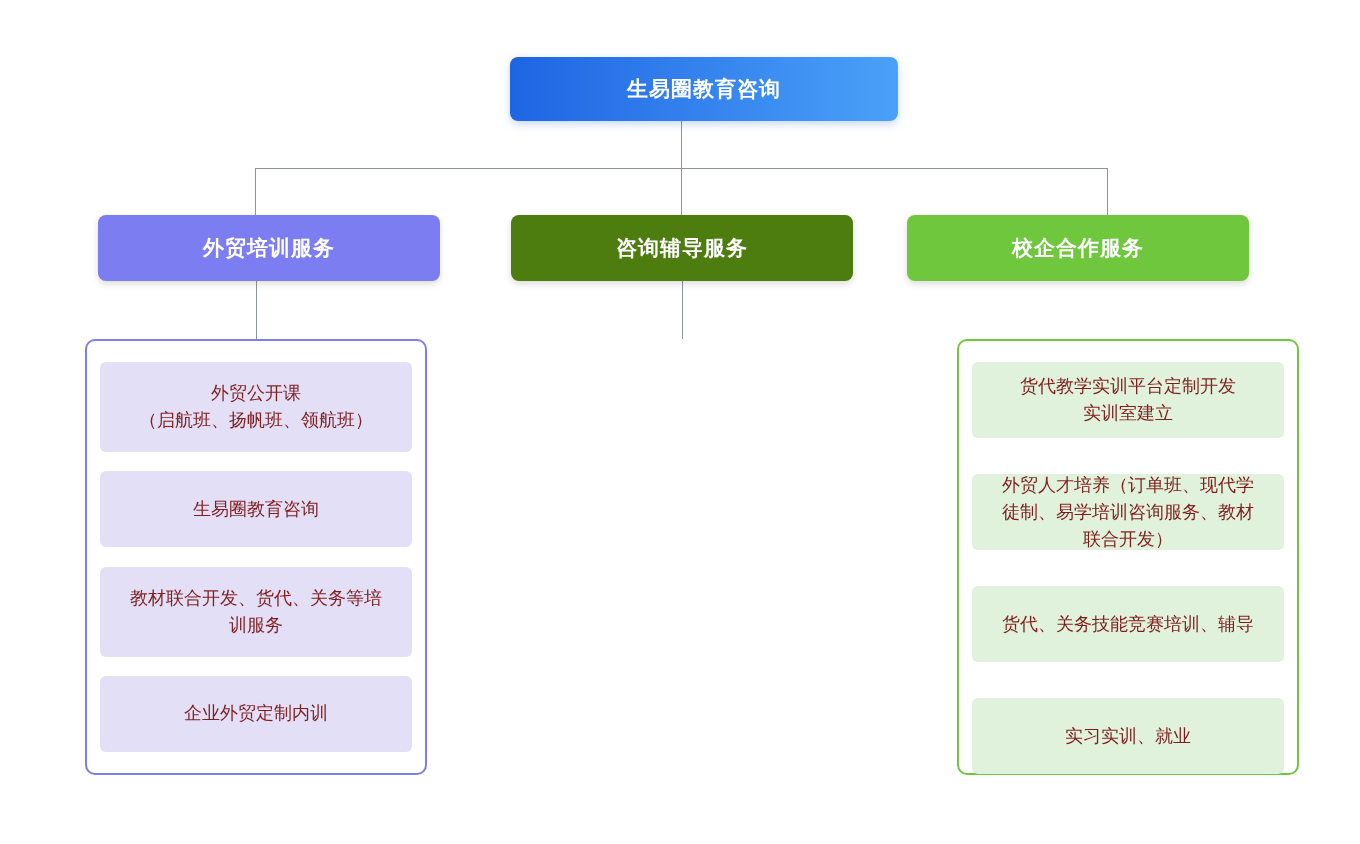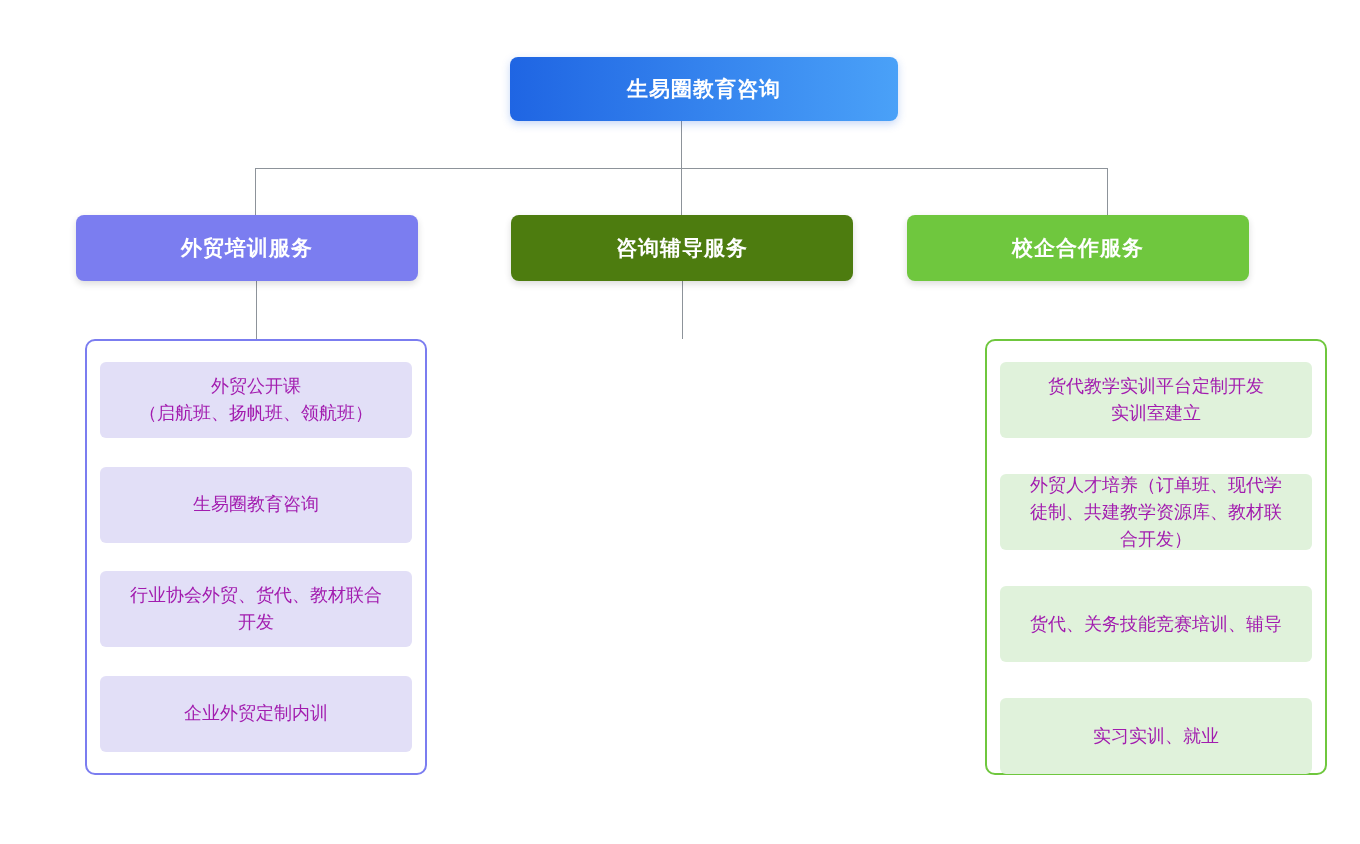--- a/index.html
+++ b/index.html
@@ -43,50 +43,50 @@
   .branch-header {
     position: absolute;
     top: 215px;
     width: 342px; height: 66px;
     border-radius: 8px;
     display: flex; align-items: center; justify-content: center;
     color: #ffffff; font-size: 21px; font-weight: bold;
     letter-spacing: 1px;
     box-shadow: 0 3px 7px rgba(0,0,0,0.14);
   }
-  .branch-header.b1 { left: 76px;  background: #7b7df0; align-items: center; }
+  .branch-header.b1 { left: 98px;  background: #7b7df0; align-items: center; }
   .branch-header.b2 { left: 511px; background: #4d7c0f; }
   .branch-header.b3 { left: 907px; background: #6fc73e; }
 
   
   .branch-container {
     position: absolute;
     top: 339px;
     width: 342px; height: 436px;
     border-radius: 10px;
     background: #ffffff;
     border: 2px solid;
     padding: 21px 13px;
     display: flex; flex-direction: column;
     justify-content: space-between;
   }
   .branch-container.b1 { left: 85px;  border-color: #7b7df0; }
   .branch-container.b2 { left: 511px; border-color: #2ab7bd; }
-  .branch-container.b3 { left: 985px; border-color: #6fc73e; gap: 36px; }
+  .branch-container.b3 { left: 957px; border-color: #6fc73e; gap: 36px; }
 
   
   .tree-node {
     border-radius: 6px;
     min-height: 76px;
-    padding: 11px 25px;
+    padding: 18px 25px;
     display: flex; align-items: center; justify-content: center;
     text-align: center;
     font-size: 18px;
     line-height: 27px;
-    color: #a21caf;
+    color: #7f1d1d;
     white-space: pre-line;
   }
   .b1 .tree-node { background: #e2dff7; }
   .b2 .tree-node { background: #d9f0f2; }
   .b3 .tree-node { background: #e0f2db; }
 </style>
 </head>
 <body>
 
 <div class="canvas">
@@ -110,26 +110,26 @@
     <span>咨询辅导服务</span>
   </div>
   <div class="branch-header b3">
     <span>校企合作服务</span>
   </div>
 
   <div class="branch-container b1">
     <div class="tree-node">外贸公开课
 （启航班、扬帆班、领航班）</div>
     <div class="tree-node">生易圈教育咨询</div>
-    <div class="tree-node">行业协会外贸、货代、教材联合开发</div>
+    <div class="tree-node">教材联合开发、货代、关务等培训服务</div>
     <div class="tree-node">企业外贸定制内训</div>
   </div>
 
 
   <div class="branch-container b3">
     <div class="tree-node">货代教学实训平台定制开发
 实训室建立</div>
-    <div class="tree-node">外贸人才培养（订单班、现代学徒制、共建教学资源库、教材联合开发）</div>
+    <div class="tree-node">外贸人才培养（订单班、现代学徒制、易学培训咨询服务、教材联合开发）</div>
     <div class="tree-node">货代、关务技能竞赛培训、辅导</div>
     <div class="tree-node">实习实训、就业</div>
   </div>
 
 </div>
 
 </body></html>

